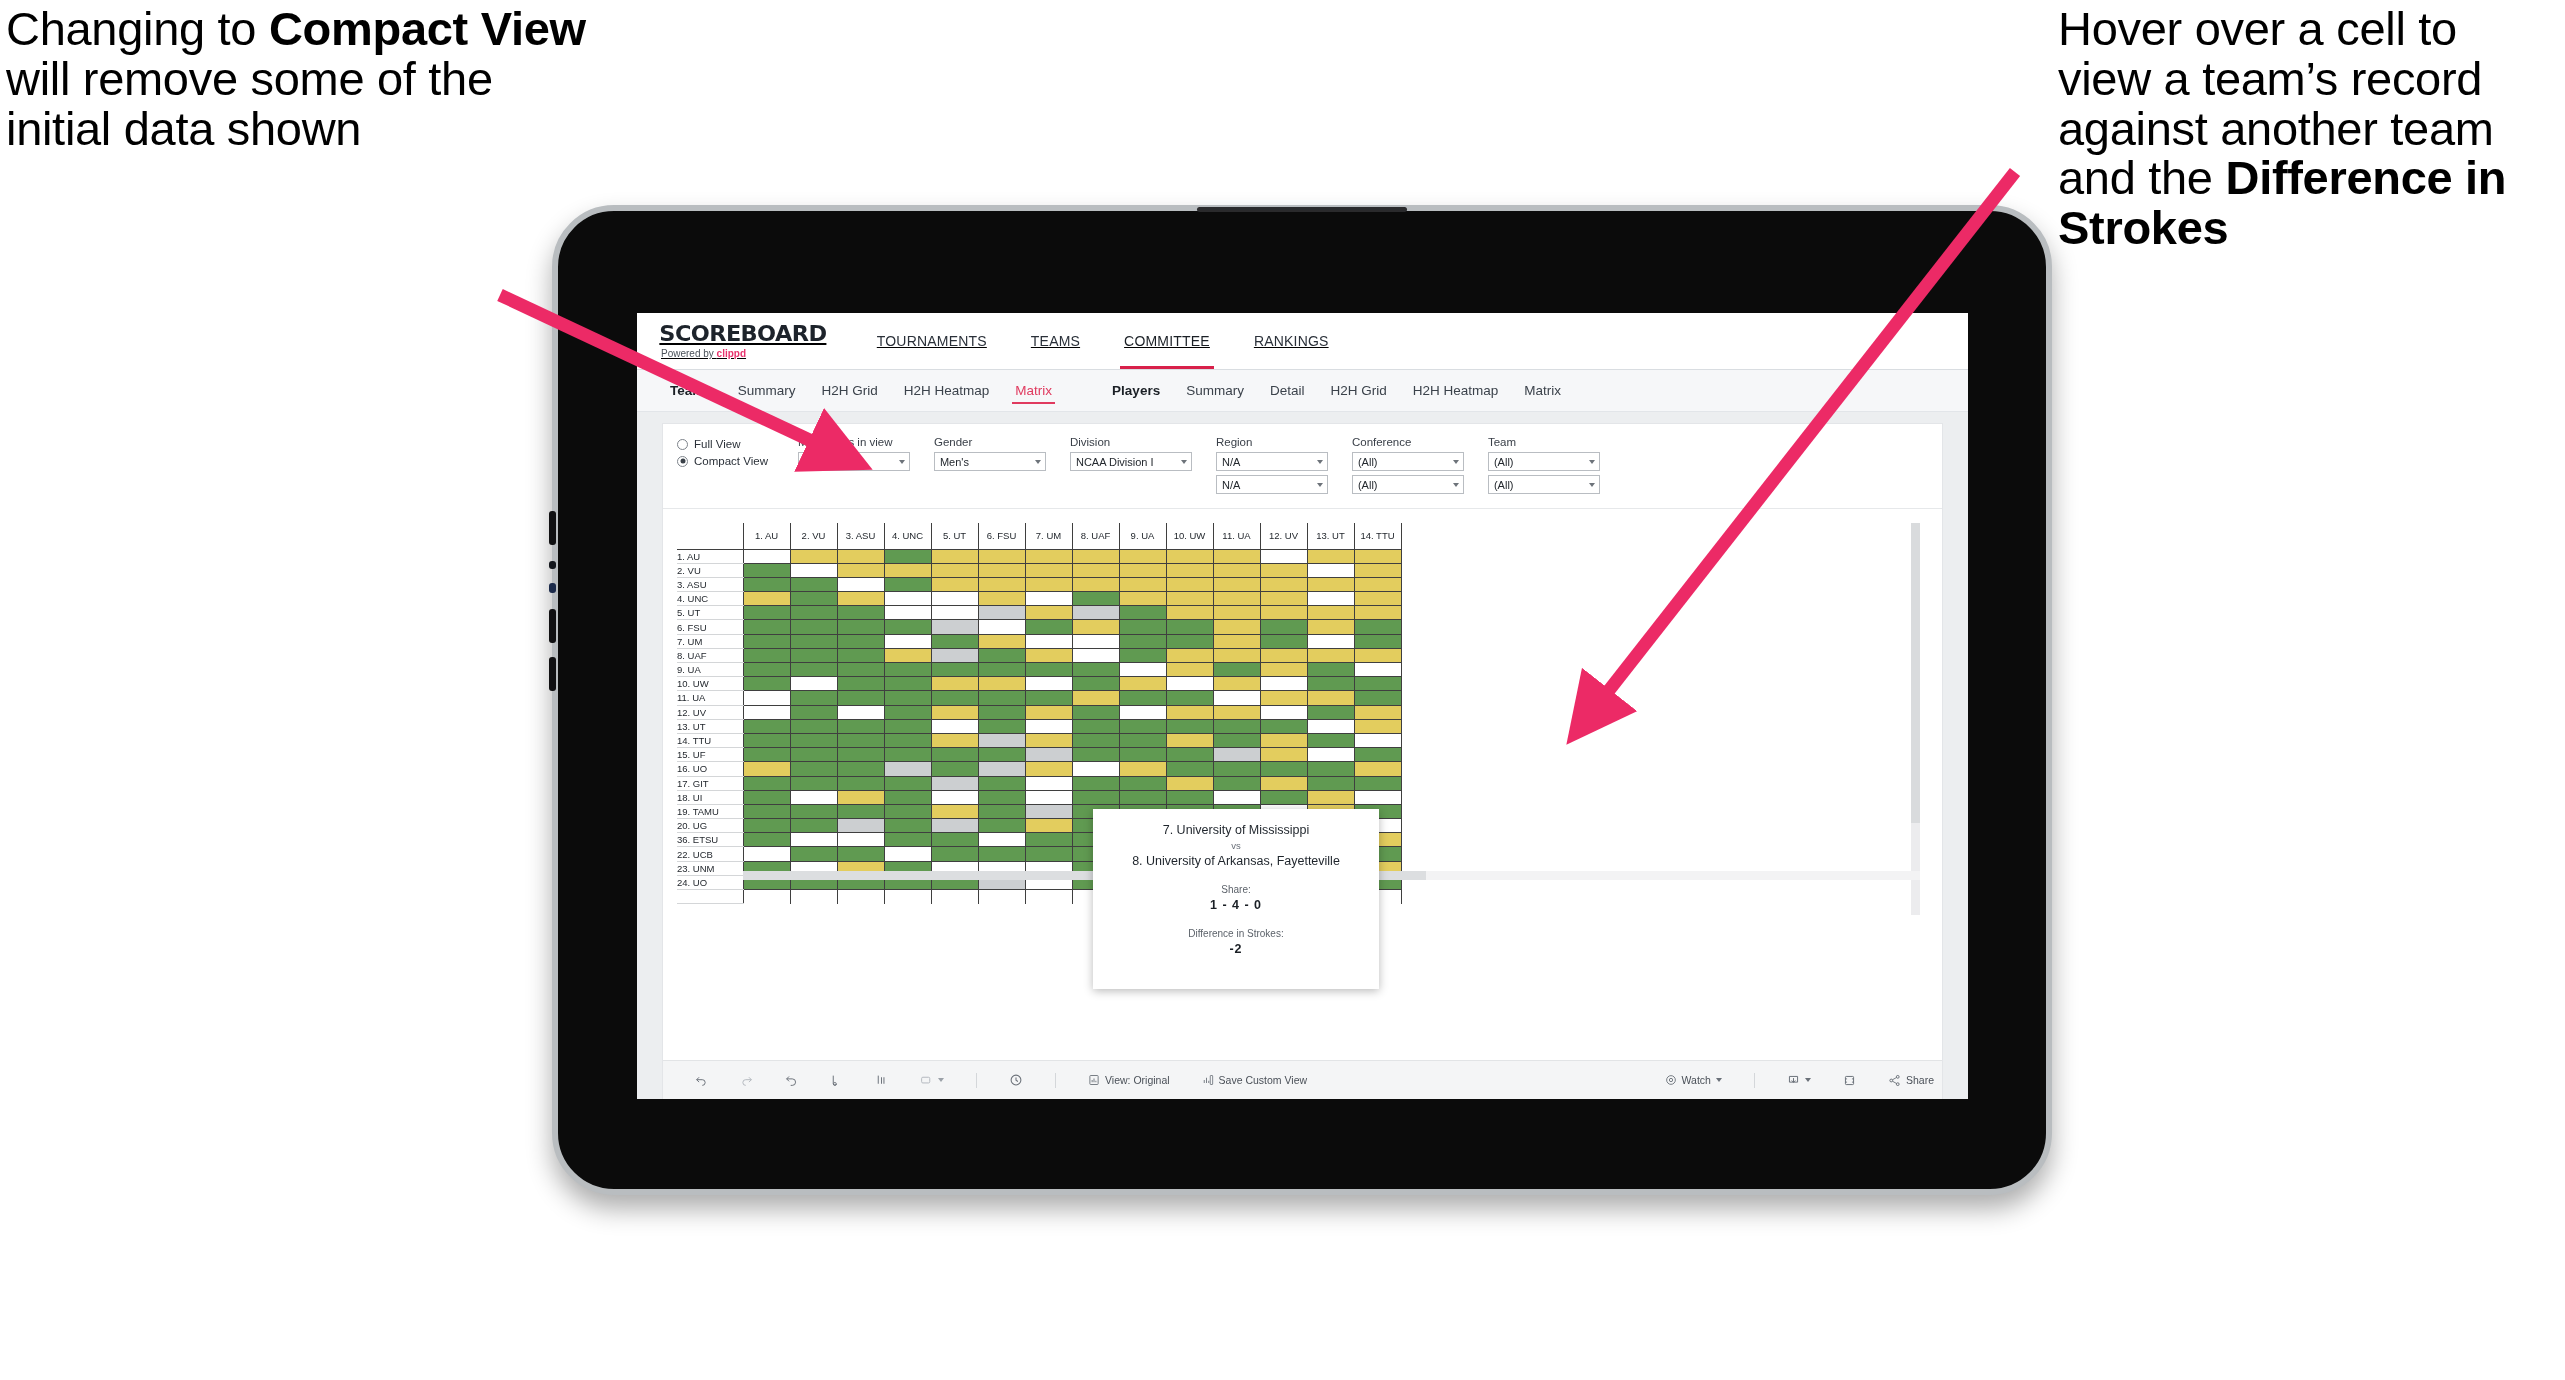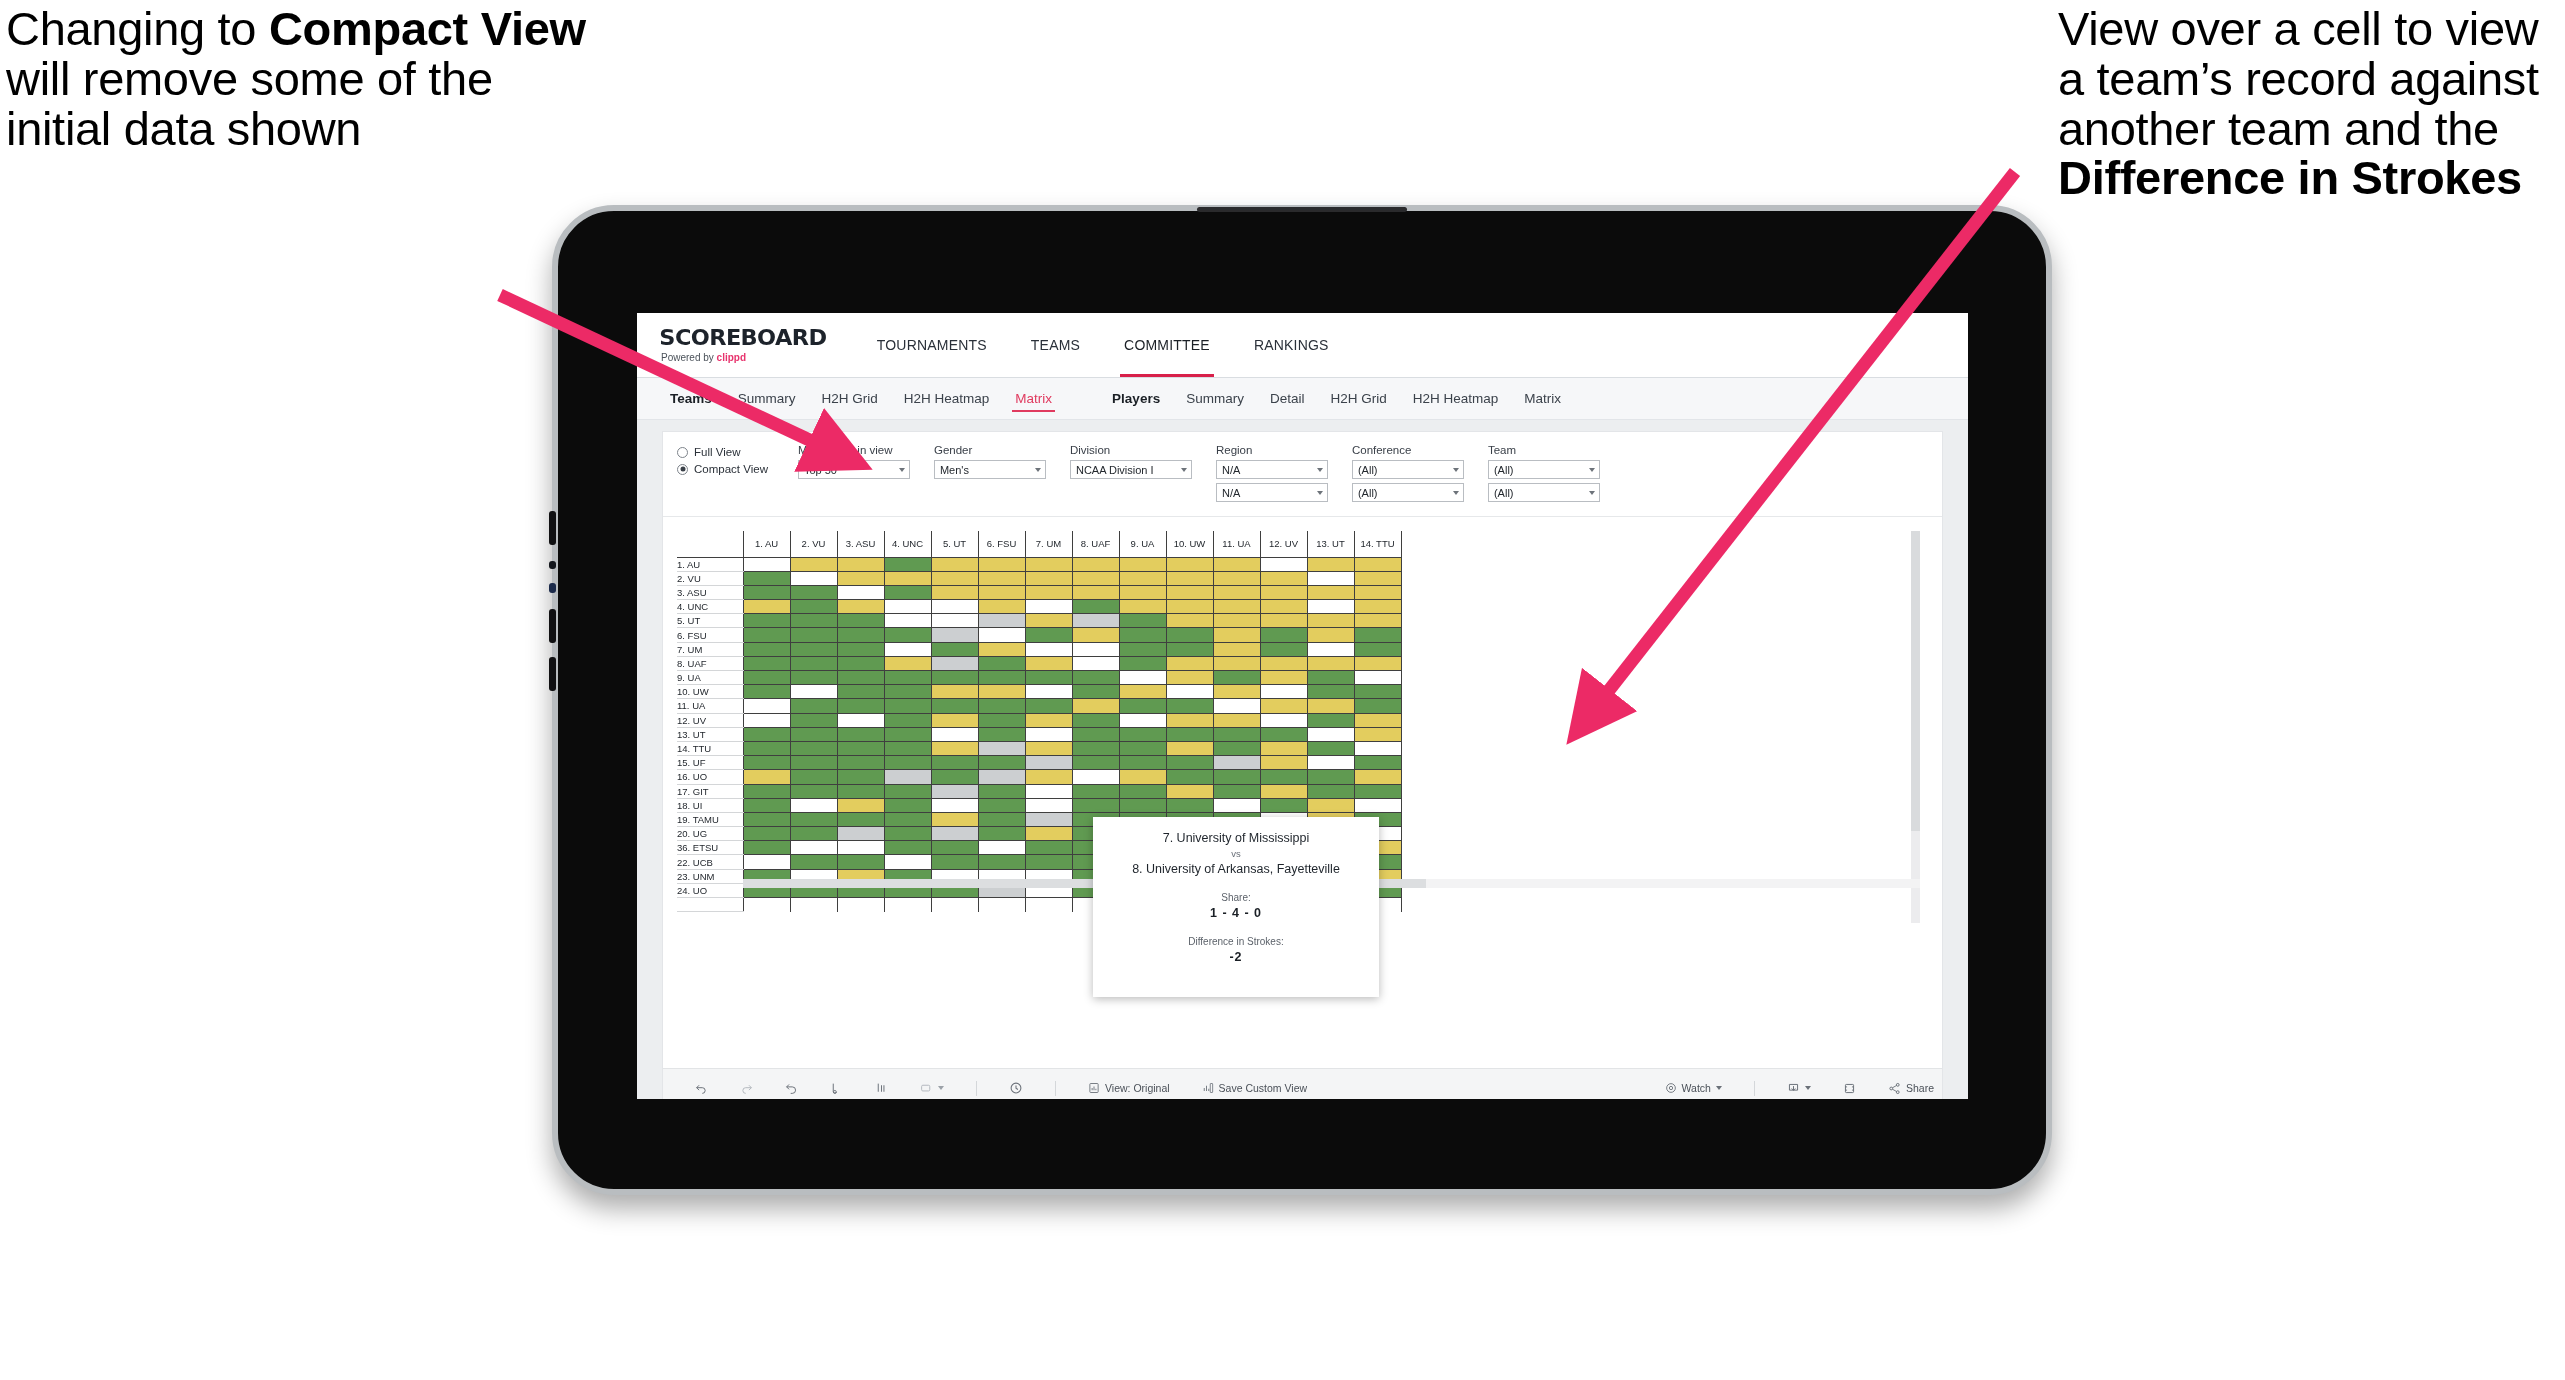--- a/index.html
+++ b/index.html
@@ -52,22 +52,22 @@
   #screen {
     position: absolute;
     left: 79px; top: 102px;
     width: 1331px; height: 786px;
     background: #ffffff;
     overflow: hidden;
   }
 
   
   #topnav {
-    height: 65px; background:#fff; border-bottom:1px solid #d9dde1;
-    display:flex; align-items:stretch; padding-left: 24px;
+    height: 57px; background:#fff; border-bottom:1px solid #d9dde1;
+    display:flex; align-items:stretch; padding-left: 24px; text-decoration: underline;
   }
   .brand { display:flex; flex-direction:column; justify-content:center;
            padding-right: 30px; }
   .brand .bword {
      font-family:"DejaVu Sans", sans-serif;
      font-weight:700; font-size:22px; letter-spacing:-0.6px;
      color:#1d232b; line-height:1; transform: scaleX(1.02);
   }
   .brand .bsub { font-size:10px; color:#4b525a; margin-top:3px; }
   .brand .bsub i { font-style:normal; color:#e8336d; font-weight:700; }
@@ -194,21 +194,21 @@
 </head>
 <body>
 
 <div id="stage">
 
   <div class="annot" id="annot-left">
     <span>Changing to </span><b>Compact View</b><span> will remove some of the initial data shown</span>
   </div>
 
   <div class="annot" id="annot-right">
-    <span>View over a cell to view a team’s record against another team and the </span><b>Difference in Strokes</b>
+    <span>Hover over a cell to view a team’s record against another team and the </span><b>Difference in Strokes</b>
   </div>
 
   <div id="tablet">
     <span class="side-btn sb1"></span>
     <span class="side-btn sb2"></span>
     <span class="side-btn sb3"></span>
     <span class="side-btn sb4"></span>
     <span class="side-btn sb5"></span>
 
     <div id="screen">

